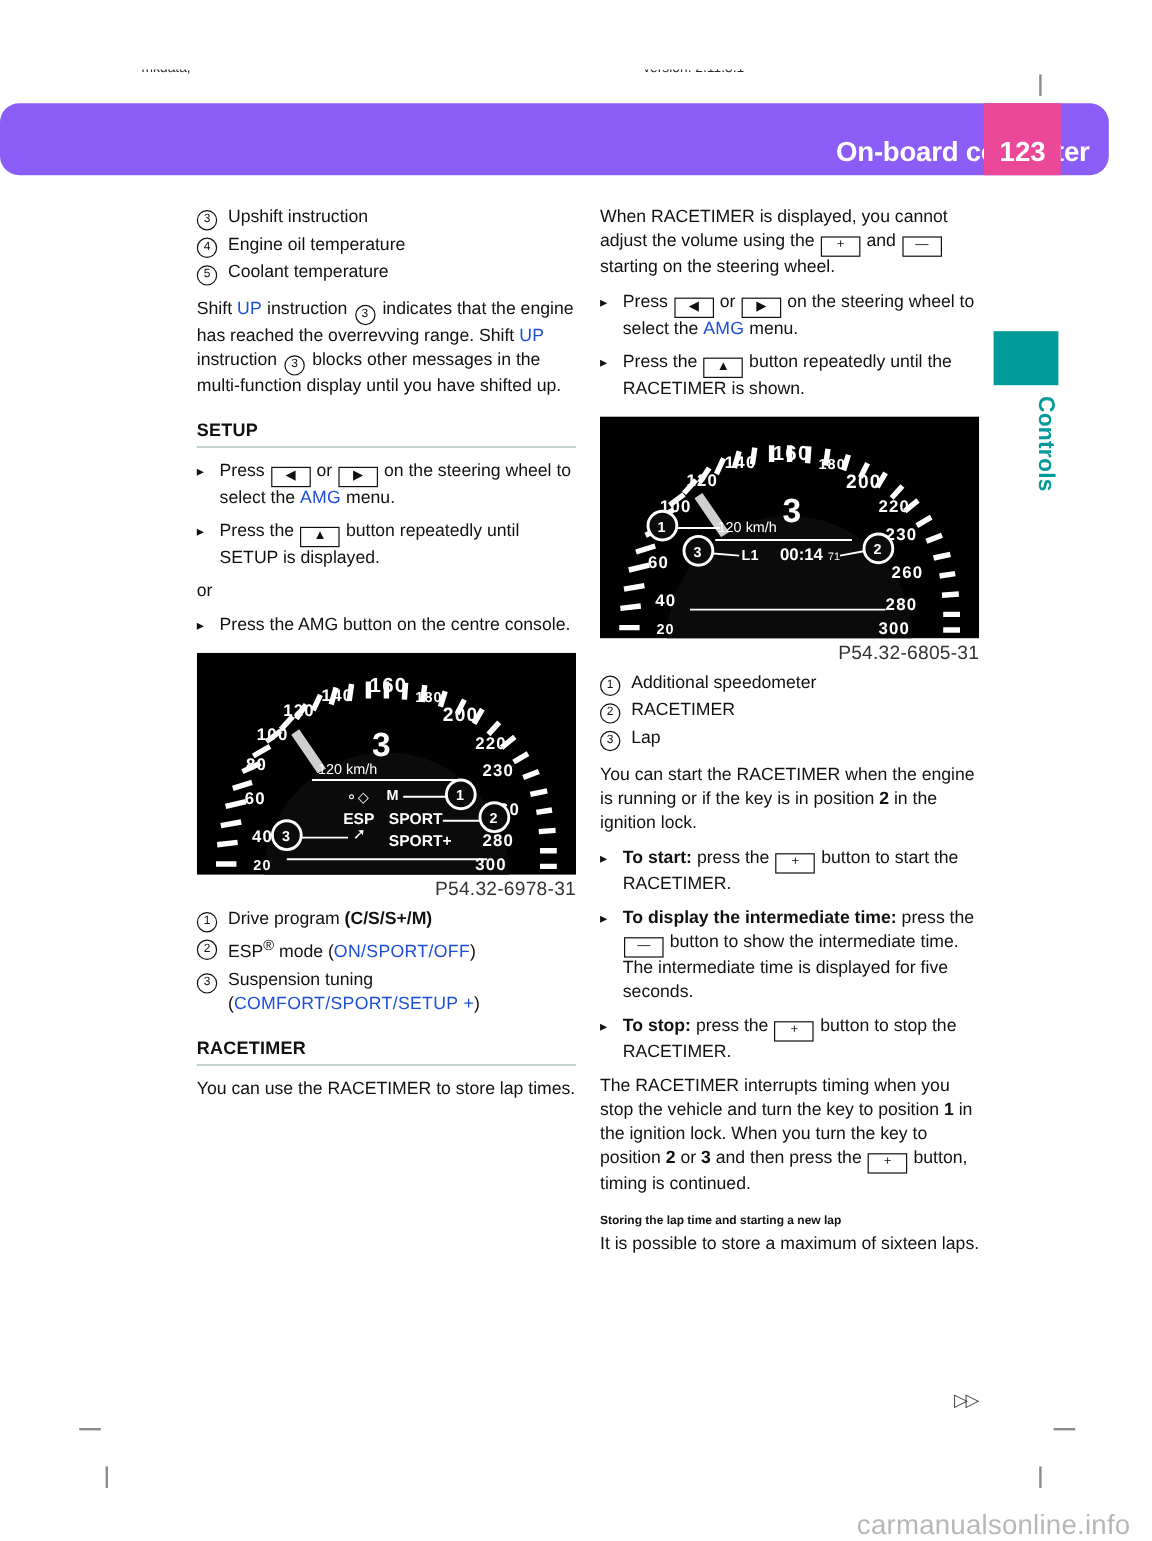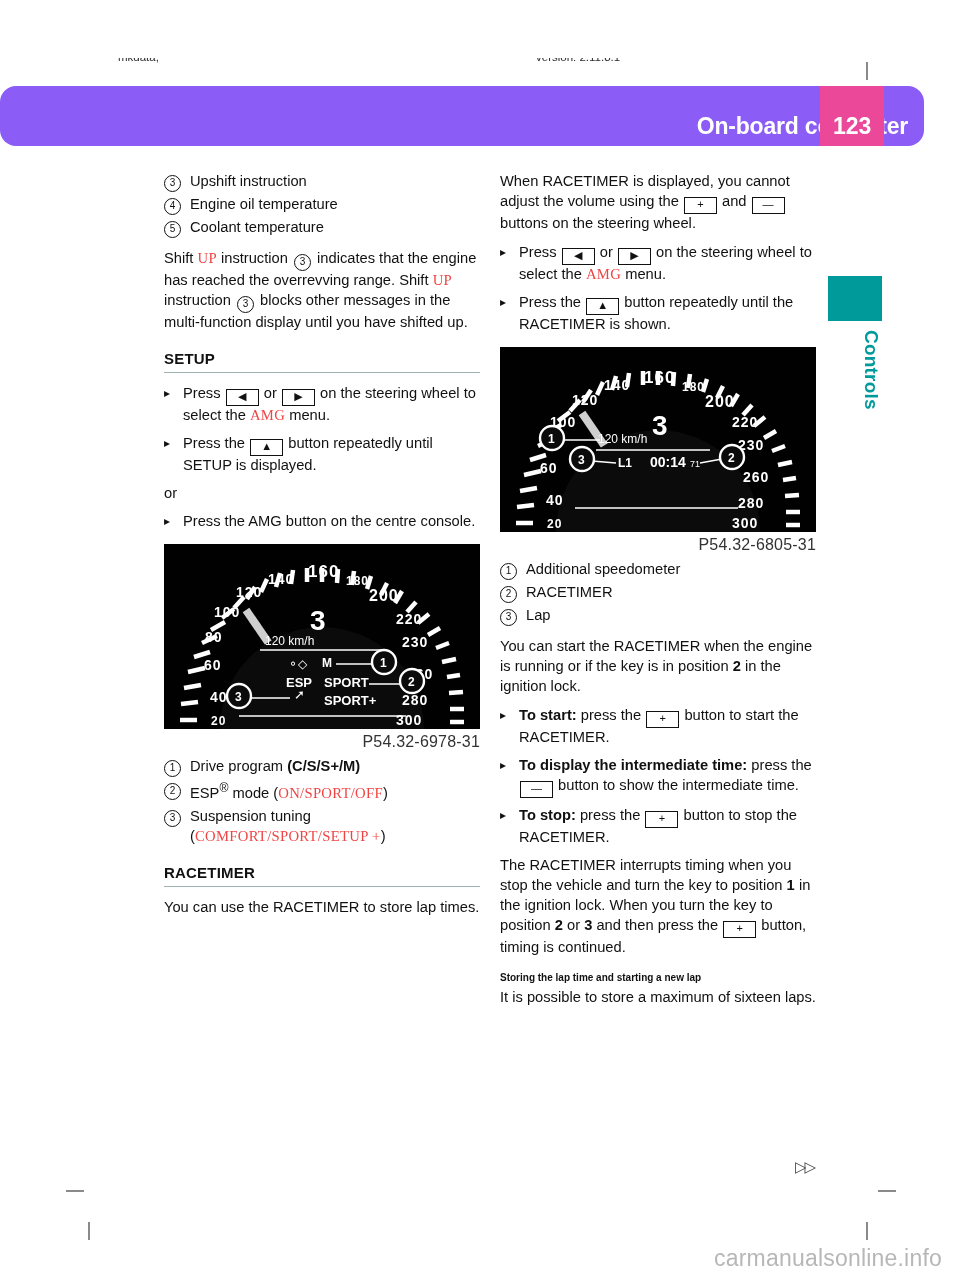--- a/index.html
+++ b/index.html
@@ -104,23 +104,23 @@
     font-size: 14.7px;
     line-height: 1.36;
     color: #111;
   }
   .col-left  { left: 164px; }
   .col-right { left: 500px; }
 
   p { margin: 0 0 9px 0; }
 
   .mono {
-    font-family: Liberation Serif, serif;
+    font-family: Liberation Sans, sans-serif;
     letter-spacing: 0.3px;
-    color: #ef4444;
+    color: #1d4ed8;
   }
   b, strong { font-weight: bold; }
 
   
   .legend { margin: 0 0 11px 0; }
   .legend-row {
     display: flex;
     align-items: flex-start;
     margin-bottom: 3px;
   }
@@ -206,21 +206,21 @@
     position: absolute;
     left: 795px;
     top: 1158px;
     font-size: 15px;
     color: #444;
     letter-spacing: -2px;
   }
   .watermark {
     position: absolute;
     right: 18px;
-    bottom: 12px;
+    bottom: 0;
     font-size: 23px;
     color: #b7b7b7;
     letter-spacing: 0.2px;
   }
 </style>
 </head>
 <body>
 
 <div class="cropmark cm-h" style="top:117px; left:884px;"></div>
 <div class="cropmark cm-v" style="top:62px; left:866px;"></div>
@@ -403,21 +403,21 @@
   <p>You can use the RACETIMER to store lap times.</p>
 </div>
 
 <div class="col col-right">
 
   <p>
     <span>When RACETIMER is displayed, you cannot adjust the volume using the</span>
     <span class="keybox">+</span>
     <span>and</span>
     <span class="keybox">—</span>
-    <span>buttons on the steering wheel.</span>
+    <span>starting on the steering wheel.</span>
   </p>
 
   <div class="step">
     <span class="step-arrow">▸</span>
     <span class="step-body">
       <span>Press</span>
       <span class="keybox">◀</span>
       <span>or</span>
       <span class="keybox">▶</span>
       on the steering wheel to select the <span class="mono">AMG</span> menu.
@@ -533,20 +533,21 @@
     </span>
   </div>
 
   <div class="step">
     <span class="step-arrow">▸</span>
     <span class="step-body">
       <b>To display the intermediate time:</b>
       <span>press the</span>
       <span class="keybox">—</span>
       <span>button to show the intermediate time.</span><br>
+      <span>The intermediate time is displayed for five seconds.</span>
     </span>
   </div>
 
   <div class="step">
     <span class="step-arrow">▸</span>
     <span class="step-body">
       <b>To stop:</b>
       <span>press the</span>
       <span class="keybox">+</span>
       <span>button to stop the RACETIMER.</span>

